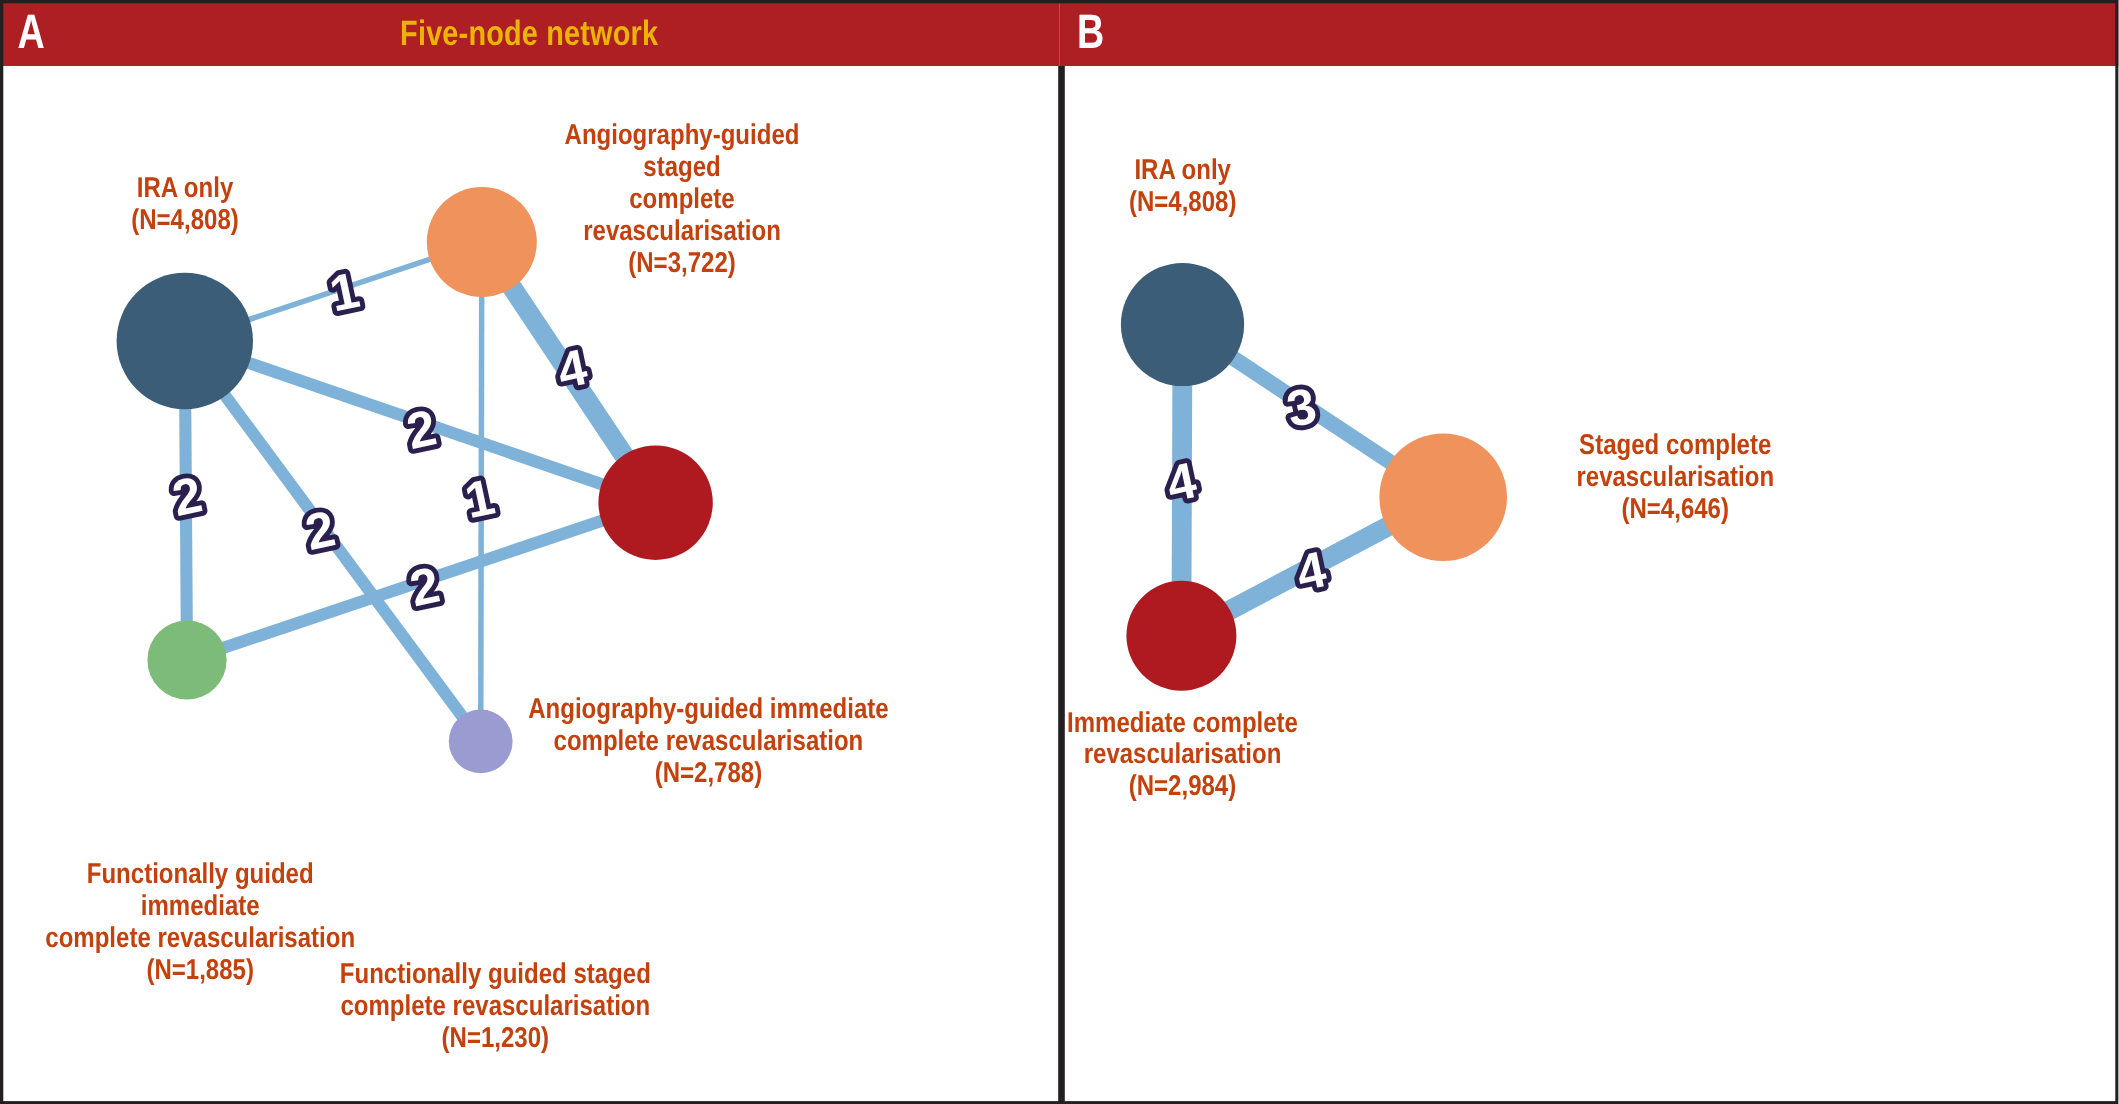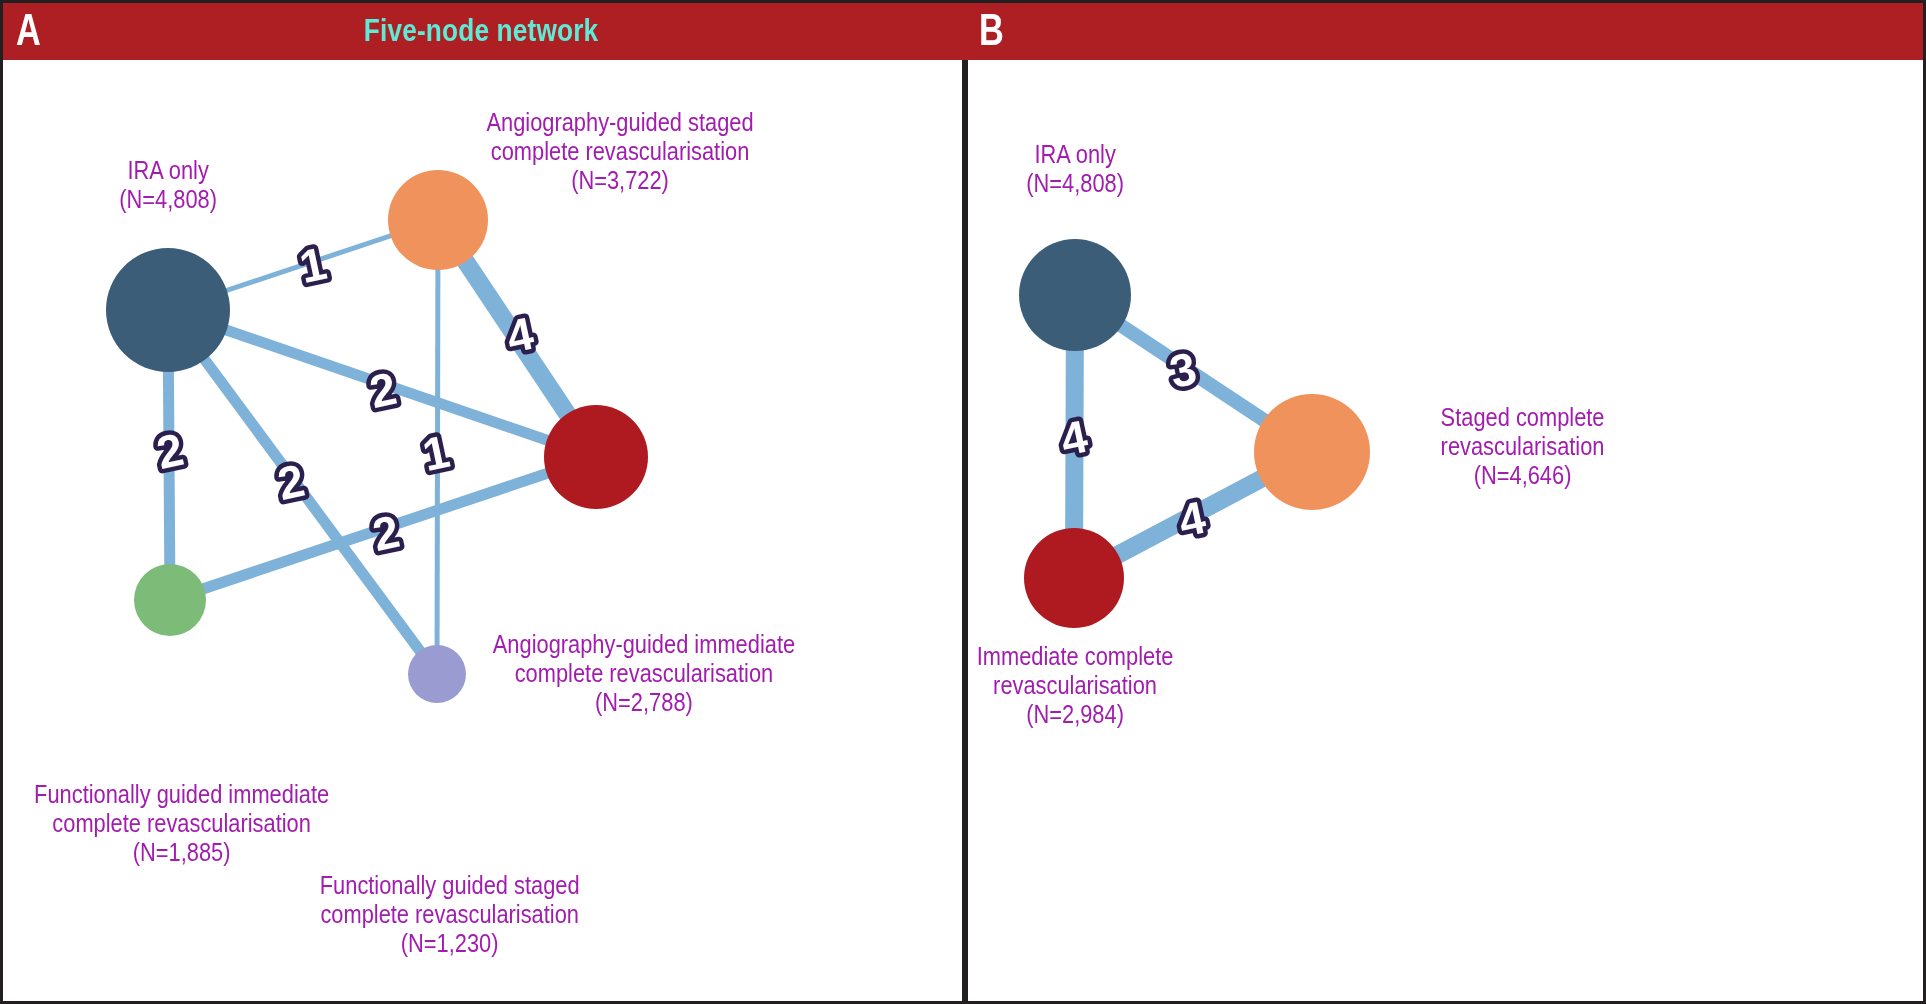--- a/index.html
+++ b/index.html
@@ -13,41 +13,41 @@
   .panel-letter{
     position:absolute;top:50%;transform:translateY(-50%);
     color:#ffffff;font-weight:bold;font-size:44px;line-height:1;
     font-family:"Liberation Sans Narrow","Liberation Sans",sans-serif;
     transform-origin:center;
   }
   .banner.left .panel-letter{left:16px;}
   .banner.right .panel-letter{left:16px;}
   .banner-title{
     position:absolute;top:50%;left:0;width:100%;transform:translateY(-50%);
-    text-align:center;color:#5eead4;font-weight:bold;font-size:32px;
+    text-align:center;color:#eab308;font-weight:bold;font-size:32px;
     letter-spacing:.2px;
   }
   .banner-title span{display:inline-block;transform:scaleX(.82);transform-origin:center;}
   .panel-letter span{display:inline-block;transform:scaleX(.78);transform-origin:left center;}
 
   
   .outer-border{position:absolute;left:0;top:0;width:1926px;height:1004px;
     border:3px solid #231f20;box-sizing:border-box;pointer-events:none;}
   .divider{position:absolute;left:962px;top:60px;width:6px;height:944px;background:#231f20;}
 
   
   .net{position:absolute;top:60px;height:944px;}
   .net.a{left:0;width:962px;}
   .net.b{left:968px;width:958px;}
   .net svg{position:absolute;left:0;top:0;width:100%;height:100%;}
 
   
   .nlabel{
-    position:absolute;color:#a21caf;font-size:26px;line-height:1.12;
-    text-align:center;white-space:pre-line;
+    position:absolute;color:#c2410c;font-size:26px;line-height:1.12;
+    text-align:center;white-space:pre-line;font-weight:bold;
   }
   .nlabel > span{display:inline-block;transform:scaleX(.84);transform-origin:center;}
 
   
 </style>
 </head>
 <body>
 
 <div id="page">
 
@@ -137,21 +137,21 @@
           <text x="106" y="378" text-anchor="middle" dominant-baseline="central" font-family="&quot;Liberation Sans&quot;, sans-serif" font-size="46" font-weight="bold" fill="#FFFFFF" transform="rotate(-12 106 378)">4</text>
         </g>
         <g>
           <text x="224" y="459" text-anchor="middle" dominant-baseline="central" font-family="&quot;Liberation Sans&quot;, sans-serif" font-size="46" font-weight="bold" fill="none" stroke="#2B1F4E" stroke-width="9" stroke-linejoin="round" transform="rotate(-12 224 459)">4</text>
           <text x="224" y="459" text-anchor="middle" dominant-baseline="central" font-family="&quot;Liberation Sans&quot;, sans-serif" font-size="46" font-weight="bold" fill="#FFFFFF" transform="rotate(-12 224 459)">4</text>
         </g>
       </svg>
 
     <div class="nlabel" style="left:-13px;top:80px;width:240px;"><span>IRA only
 (N=4,808)</span></div>
-    <div class="nlabel" style="left:410px;top:343px;width:290px;"><span>Staged complete
+    <div class="nlabel" style="left:410px;top:330px;width:290px;"><span>Staged complete
 revascularisation
 (N=4,646)</span></div>
     <div class="nlabel" style="left:-38px;top:582px;width:290px;"><span>Immediate complete
 revascularisation
 (N=2,984)</span></div>
   </div>
 
   <div class="divider"></div>
   <div class="outer-border"></div>
 </div>

